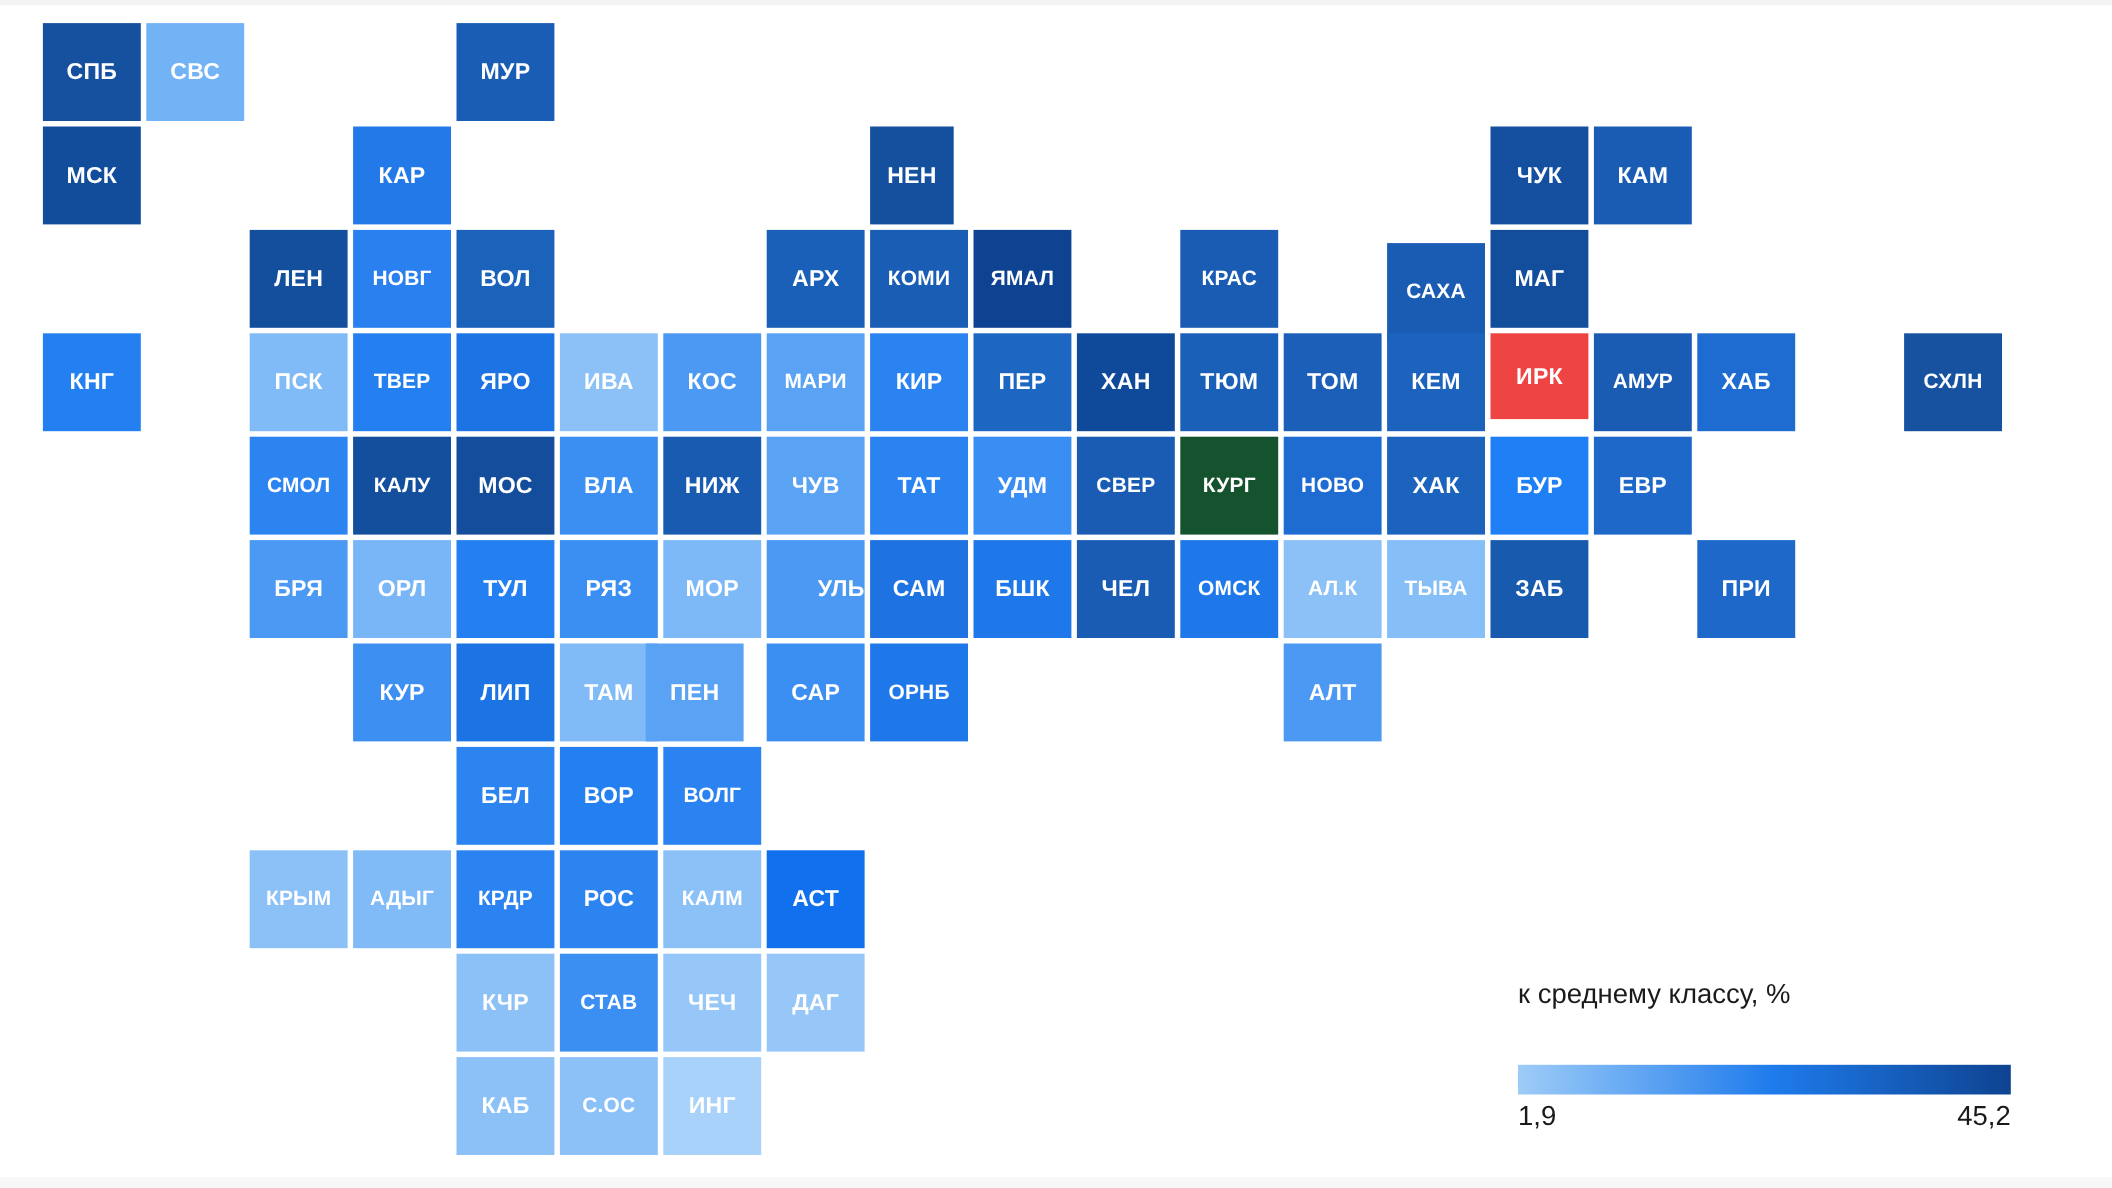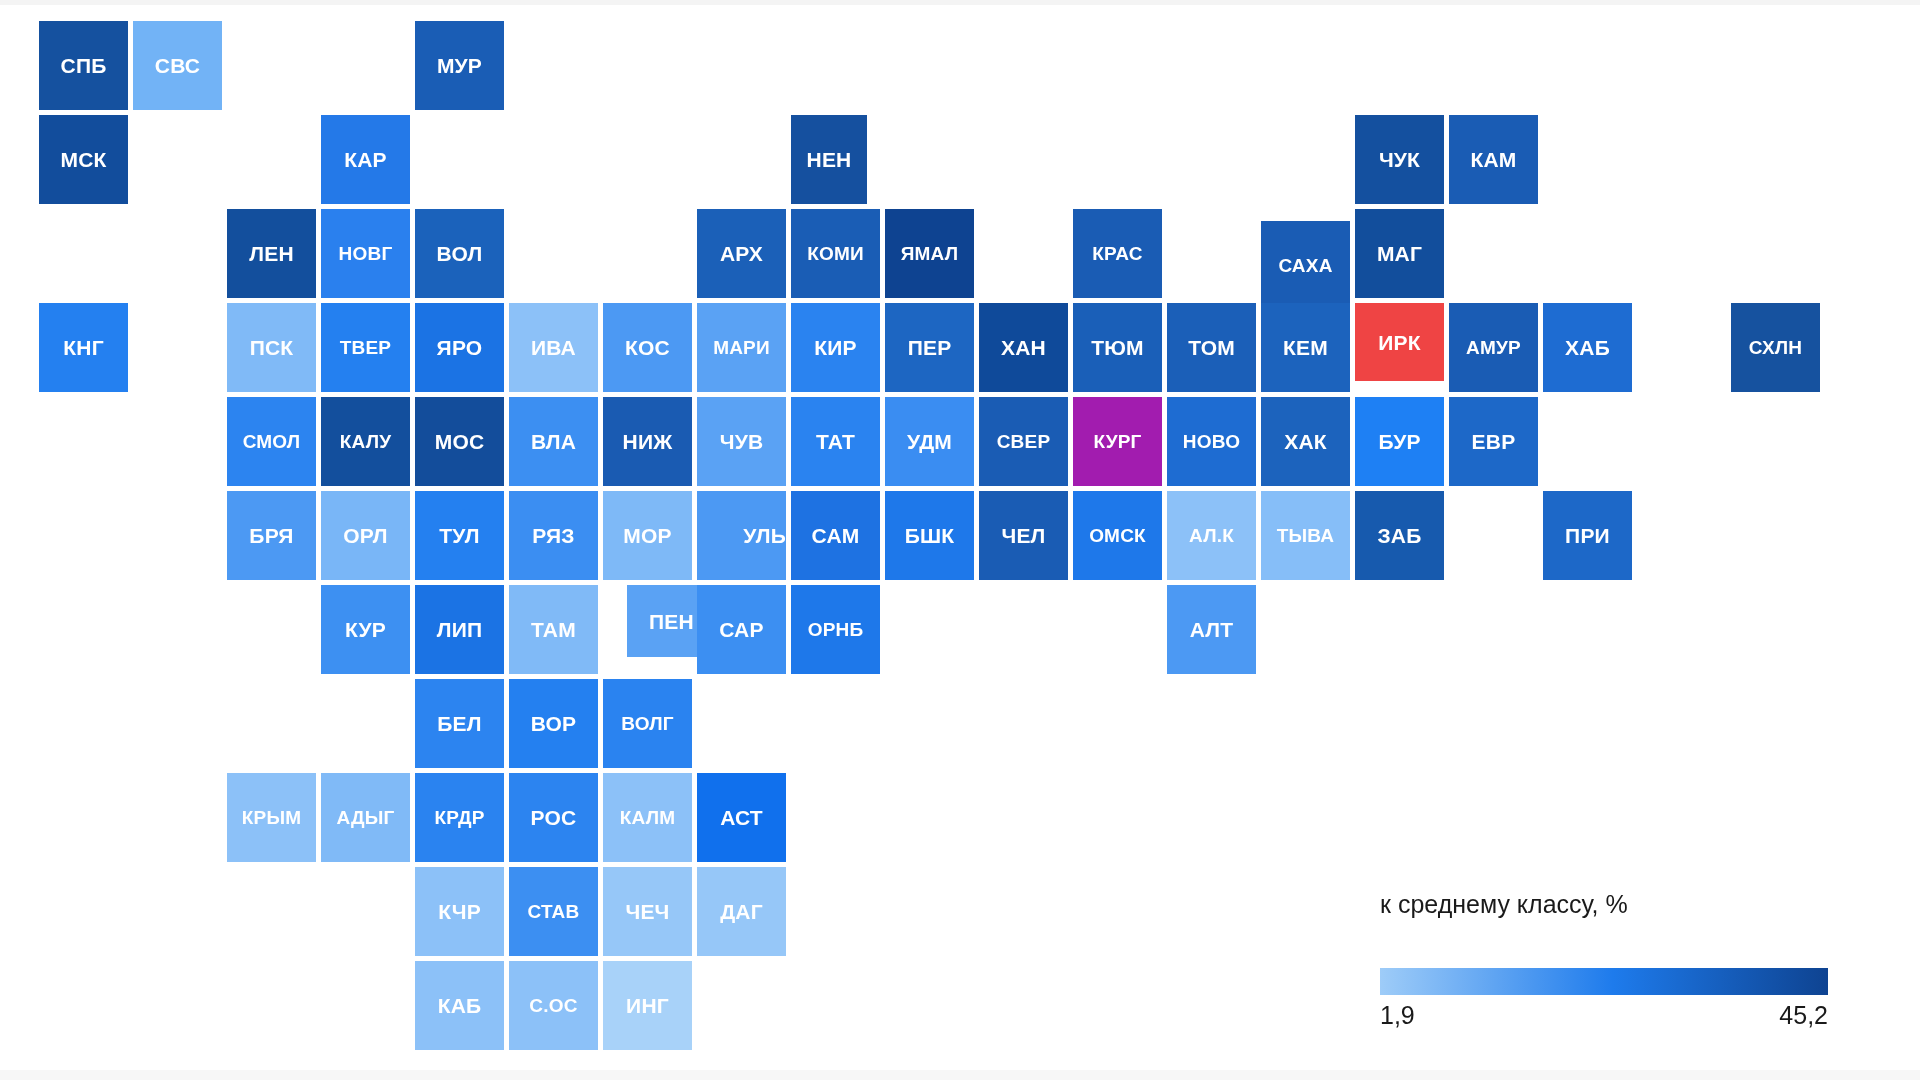--- a/index.html
+++ b/index.html
@@ -225,21 +225,21 @@
       </div>
       <div class="tile" title="ТАТ" style="left: 791px; top: 397px; width: 89px; height: 89px; background: rgb(42, 131, 240);">
         <span class="tile-label">ТАТ</span>
       </div>
       <div class="tile" title="УДМ" style="left: 885px; top: 397px; width: 89px; height: 89px; background: rgb(58, 141, 242);">
         <span class="tile-label">УДМ</span>
       </div>
       <div class="tile" title="СВЕР" style="left: 979px; top: 397px; width: 89px; height: 89px; background: rgb(26, 92, 180);">
         <span class="tile-label" style="font-size: 19px;">СВЕР</span>
       </div>
-      <div class="tile" title="КУРГ" style="left: 1073px; top: 397px; width: 89px; height: 89px; background: #a21caf; text-align: center;">
+      <div class="tile" title="КУРГ" style="left: 1073px; top: 397px; width: 89px; height: 89px; background: #14532d; text-align: center;">
         <span class="tile-label" style="font-size: 19px;">КУРГ</span>
       </div>
       <div class="tile" title="НОВО" style="left: 1167px; top: 397px; width: 89px; height: 89px; background: rgb(30, 108, 210);">
         <span class="tile-label" style="font-size: 19px;">НОВО</span>
       </div>
       <div class="tile" title="ХАК" style="left: 1261px; top: 397px; width: 89px; height: 89px; background: rgb(28, 99, 189);">
         <span class="tile-label">ХАК</span>
       </div>
       <div class="tile" title="БУР" style="left: 1355px; top: 397px; width: 89px; height: 89px; background: rgb(30, 128, 244);">
         <span class="tile-label">БУР</span>
@@ -291,21 +291,21 @@
       </div>
       <div class="tile" title="КУР" style="left: 321px; top: 585px; width: 89px; height: 89px; background: rgb(61, 144, 242);">
         <span class="tile-label">КУР</span>
       </div>
       <div class="tile" title="ЛИП" style="left: 415px; top: 585px; width: 89px; height: 89px; background: rgb(27, 115, 228);">
         <span class="tile-label">ЛИП</span>
       </div>
       <div class="tile" title="ТАМ" style="left: 509px; top: 585px; width: 89px; height: 89px; background: rgb(128, 186, 247);">
         <span class="tile-label">ТАМ</span>
       </div>
-      <div class="tile" title="ПЕН" style="left: 627px; top: 585px; width: 89px; height: 72px; background: rgb(90, 162, 244);">
+      <div class="tile" title="ПЕН" style="left: 587px; top: 585px; width: 89px; height: 89px; background: rgb(90, 162, 244);">
         <span class="tile-label">ПЕН</span>
       </div>
       <div class="tile" title="САР" style="left: 697px; top: 585px; width: 89px; height: 89px; background: rgb(60, 143, 242);">
         <span class="tile-label">САР</span>
       </div>
       <div class="tile" title="ОРНБ" style="left: 791px; top: 585px; width: 89px; height: 89px; background: rgb(30, 120, 234);">
         <span class="tile-label" style="font-size: 19px;">ОРНБ</span>
       </div>
       <div class="tile" title="АЛТ" style="left: 1167px; top: 585px; width: 89px; height: 89px; background: rgb(76, 153, 243);">
         <span class="tile-label">АЛТ</span>

